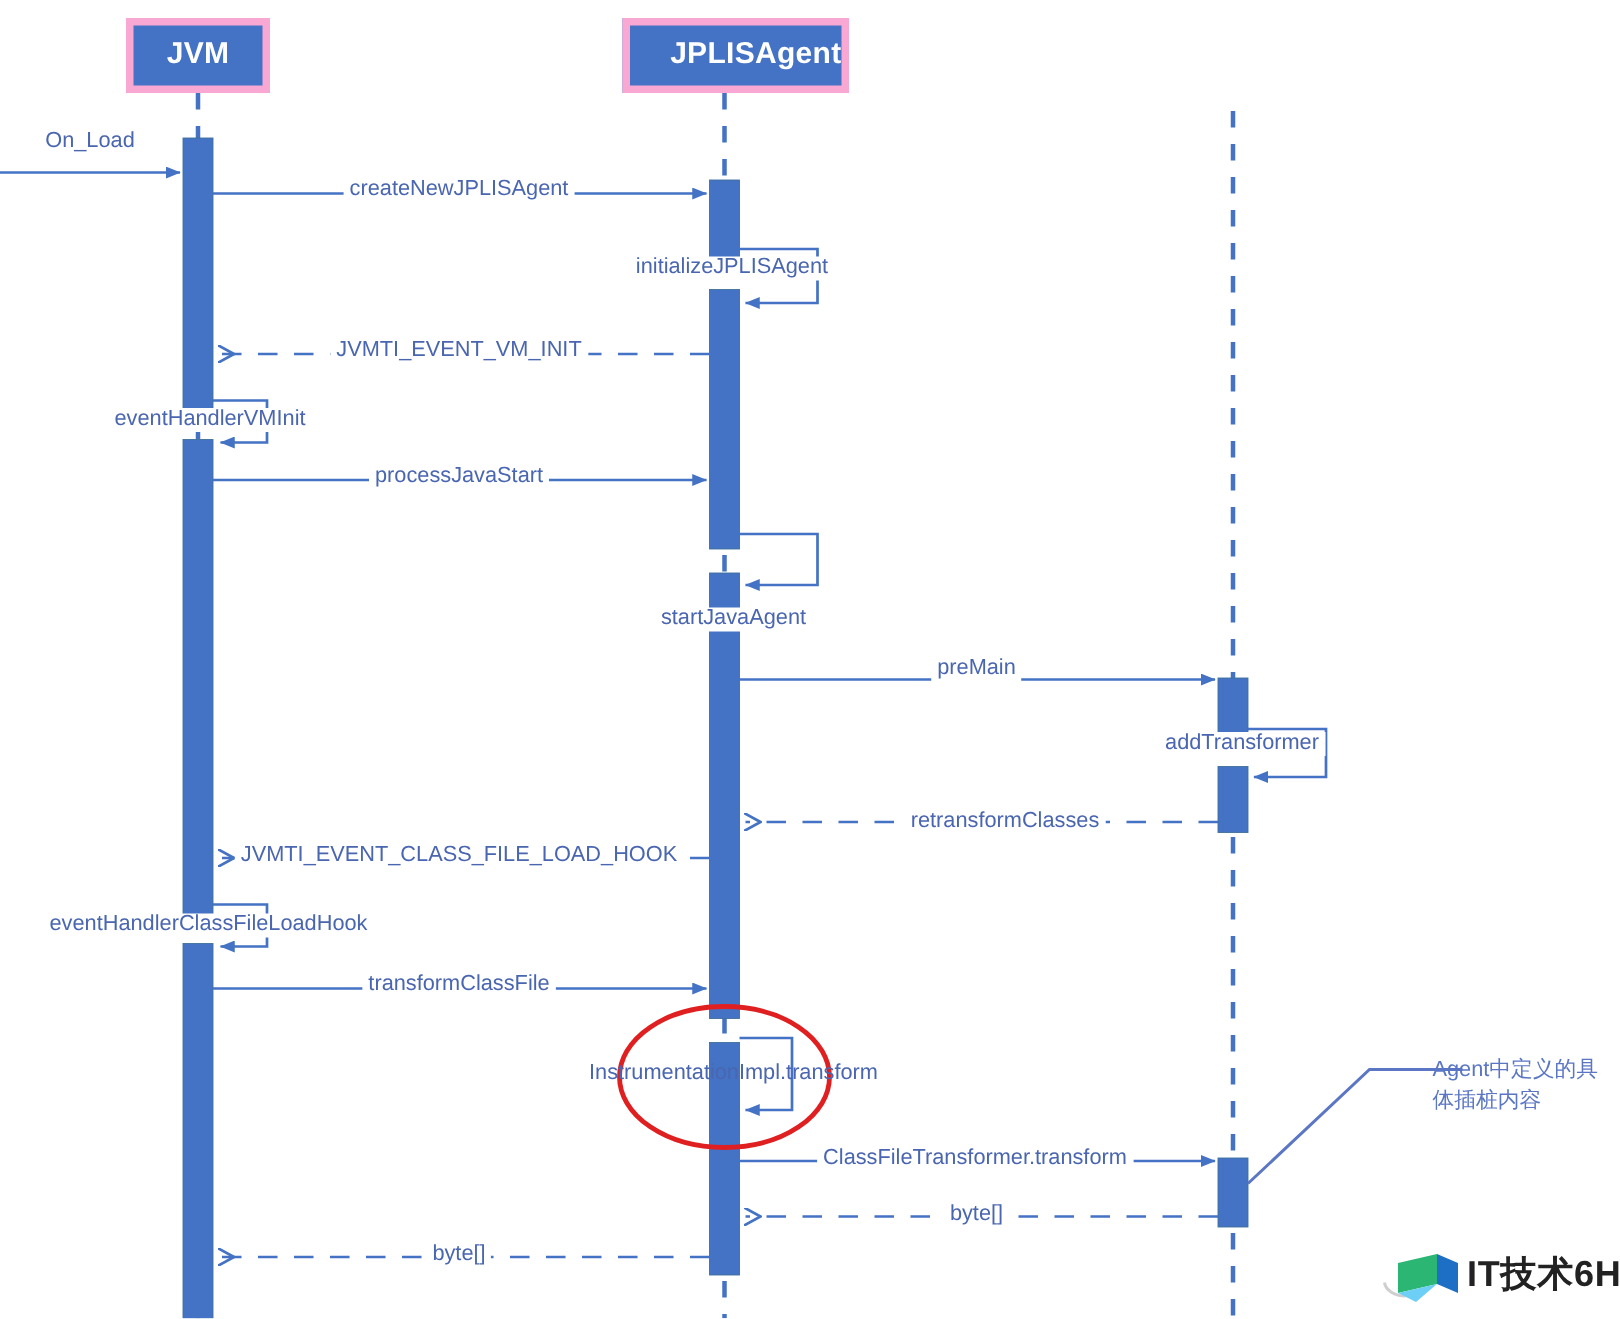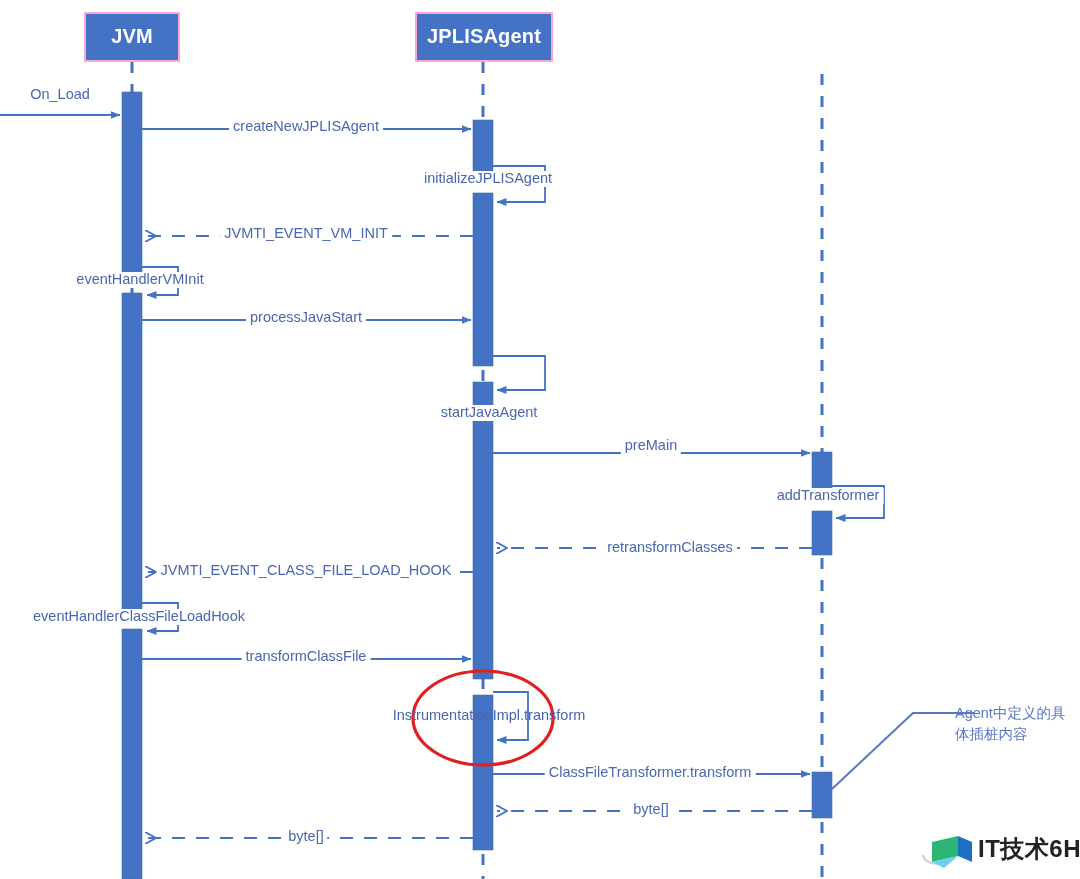--- a/index.html
+++ b/index.html
@@ -20,21 +20,21 @@
   svg.layer {
     position: absolute;
     left: 0;
     top: 0;
     width: 1080px;
     height: 879px;
   }
   .actor-box {
     position: absolute;
     background: #4472C4;
-    border: 2px solid #f9a8d4;
+    border: 5px solid #f9a8d4;
     color: #ffffff;
     font-weight: bold;
     font-size: 20px;
     display: flex;
     align-items: center;
     justify-content: center;
     text-align: center;
     line-height: 1.08;
     box-sizing: border-box;
     letter-spacing: 0.2px;
@@ -74,21 +74,21 @@
 </style>
 </head>
 <body>
 
 <div id="diagram-root">
 
   <div class="actor-box" style="left:84px; top:12px; width:96px; height:50px;">
     <span>JVM</span>
   </div>
 
-  <div class="actor-box" style="left:415px; top:12px; width:138px; height:50px;">
+  <div class="actor-box" style="left:415px; top:12px; width:151px; height:50px;justify-content:flex-end;">
     <span>JPLISAgent</span>
   </div>
 
 
   <svg class="layer" viewBox="0 0 1080 879">
     <defs>
       <marker id="arrowSolid" markerWidth="10" markerHeight="8" refX="9.5" refY="4" orient="auto" markerUnits="userSpaceOnUse">
         <path d="M0,0 L10,4 L0,8 Z" fill="#4472C4"></path>
       </marker>
       <marker id="arrowOpen" markerWidth="12" markerHeight="12" refX="11" refY="6" orient="auto" markerUnits="userSpaceOnUse">

